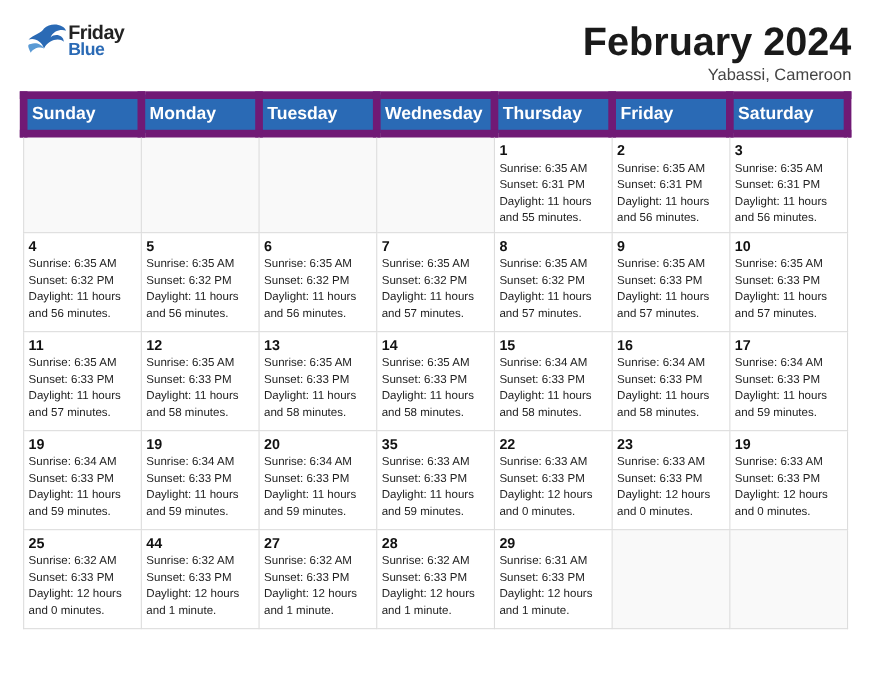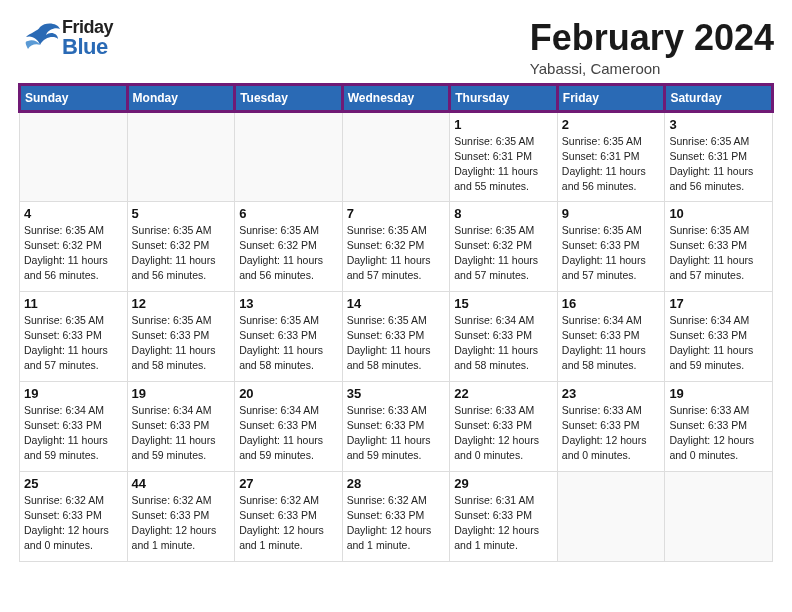--- a/index.html
+++ b/index.html
@@ -16,20 +16,21 @@
       background: #fff;
       padding: 18px 18px 10px 18px;
     }
     .header {
       display: flex;
       justify-content: space-between;
       align-items: flex-start;
       margin-bottom: 6px;
     }
     .title-block {
+      text-align: right;
     }
     .title-month {
       font-size: 36px;
       font-weight: bold;
       color: #1a1a1a;
       line-height: 1.1;
     }
     .title-location {
       font-size: 15px;
       color: #444;
@@ -39,22 +40,22 @@
       width: 100%;
       border-collapse: collapse;
       font-size: 11px;
     }
     .calendar thead tr th {
       background: #2a6ab5;
       color: #fff;
       padding: 5px 4px;
       text-align: left;
       font-weight: bold;
-      font-size: 12px;
-      border: 3px solid #701a75;
+      font-size: 16px;
+      border: 7px solid #701a75;
     }
     .calendar tbody tr td {
       border: 1px solid #ddd;
       vertical-align: top;
       padding: 4px 4px 4px 4px;
       min-height: 80px;
       height: 90px;
       width: calc(100% / 7);
       background: #fff;
     }
@@ -89,21 +90,21 @@
       flex-direction: column;
       line-height: 1;
     }
     .logo-general-word {
       font-size: 18px;
       font-weight: bold;
       color: #222;
       letter-spacing: -0.5px;
     }
     .logo-blue-word {
-      font-size: 22px;
+      font-size: 16px;
       font-weight: bold;
       color: #2a6ab5;
       letter-spacing: -0.5px;
     }
   </style>
 </head>
 <body>
 
 <div class="page">
   <div class="header">

